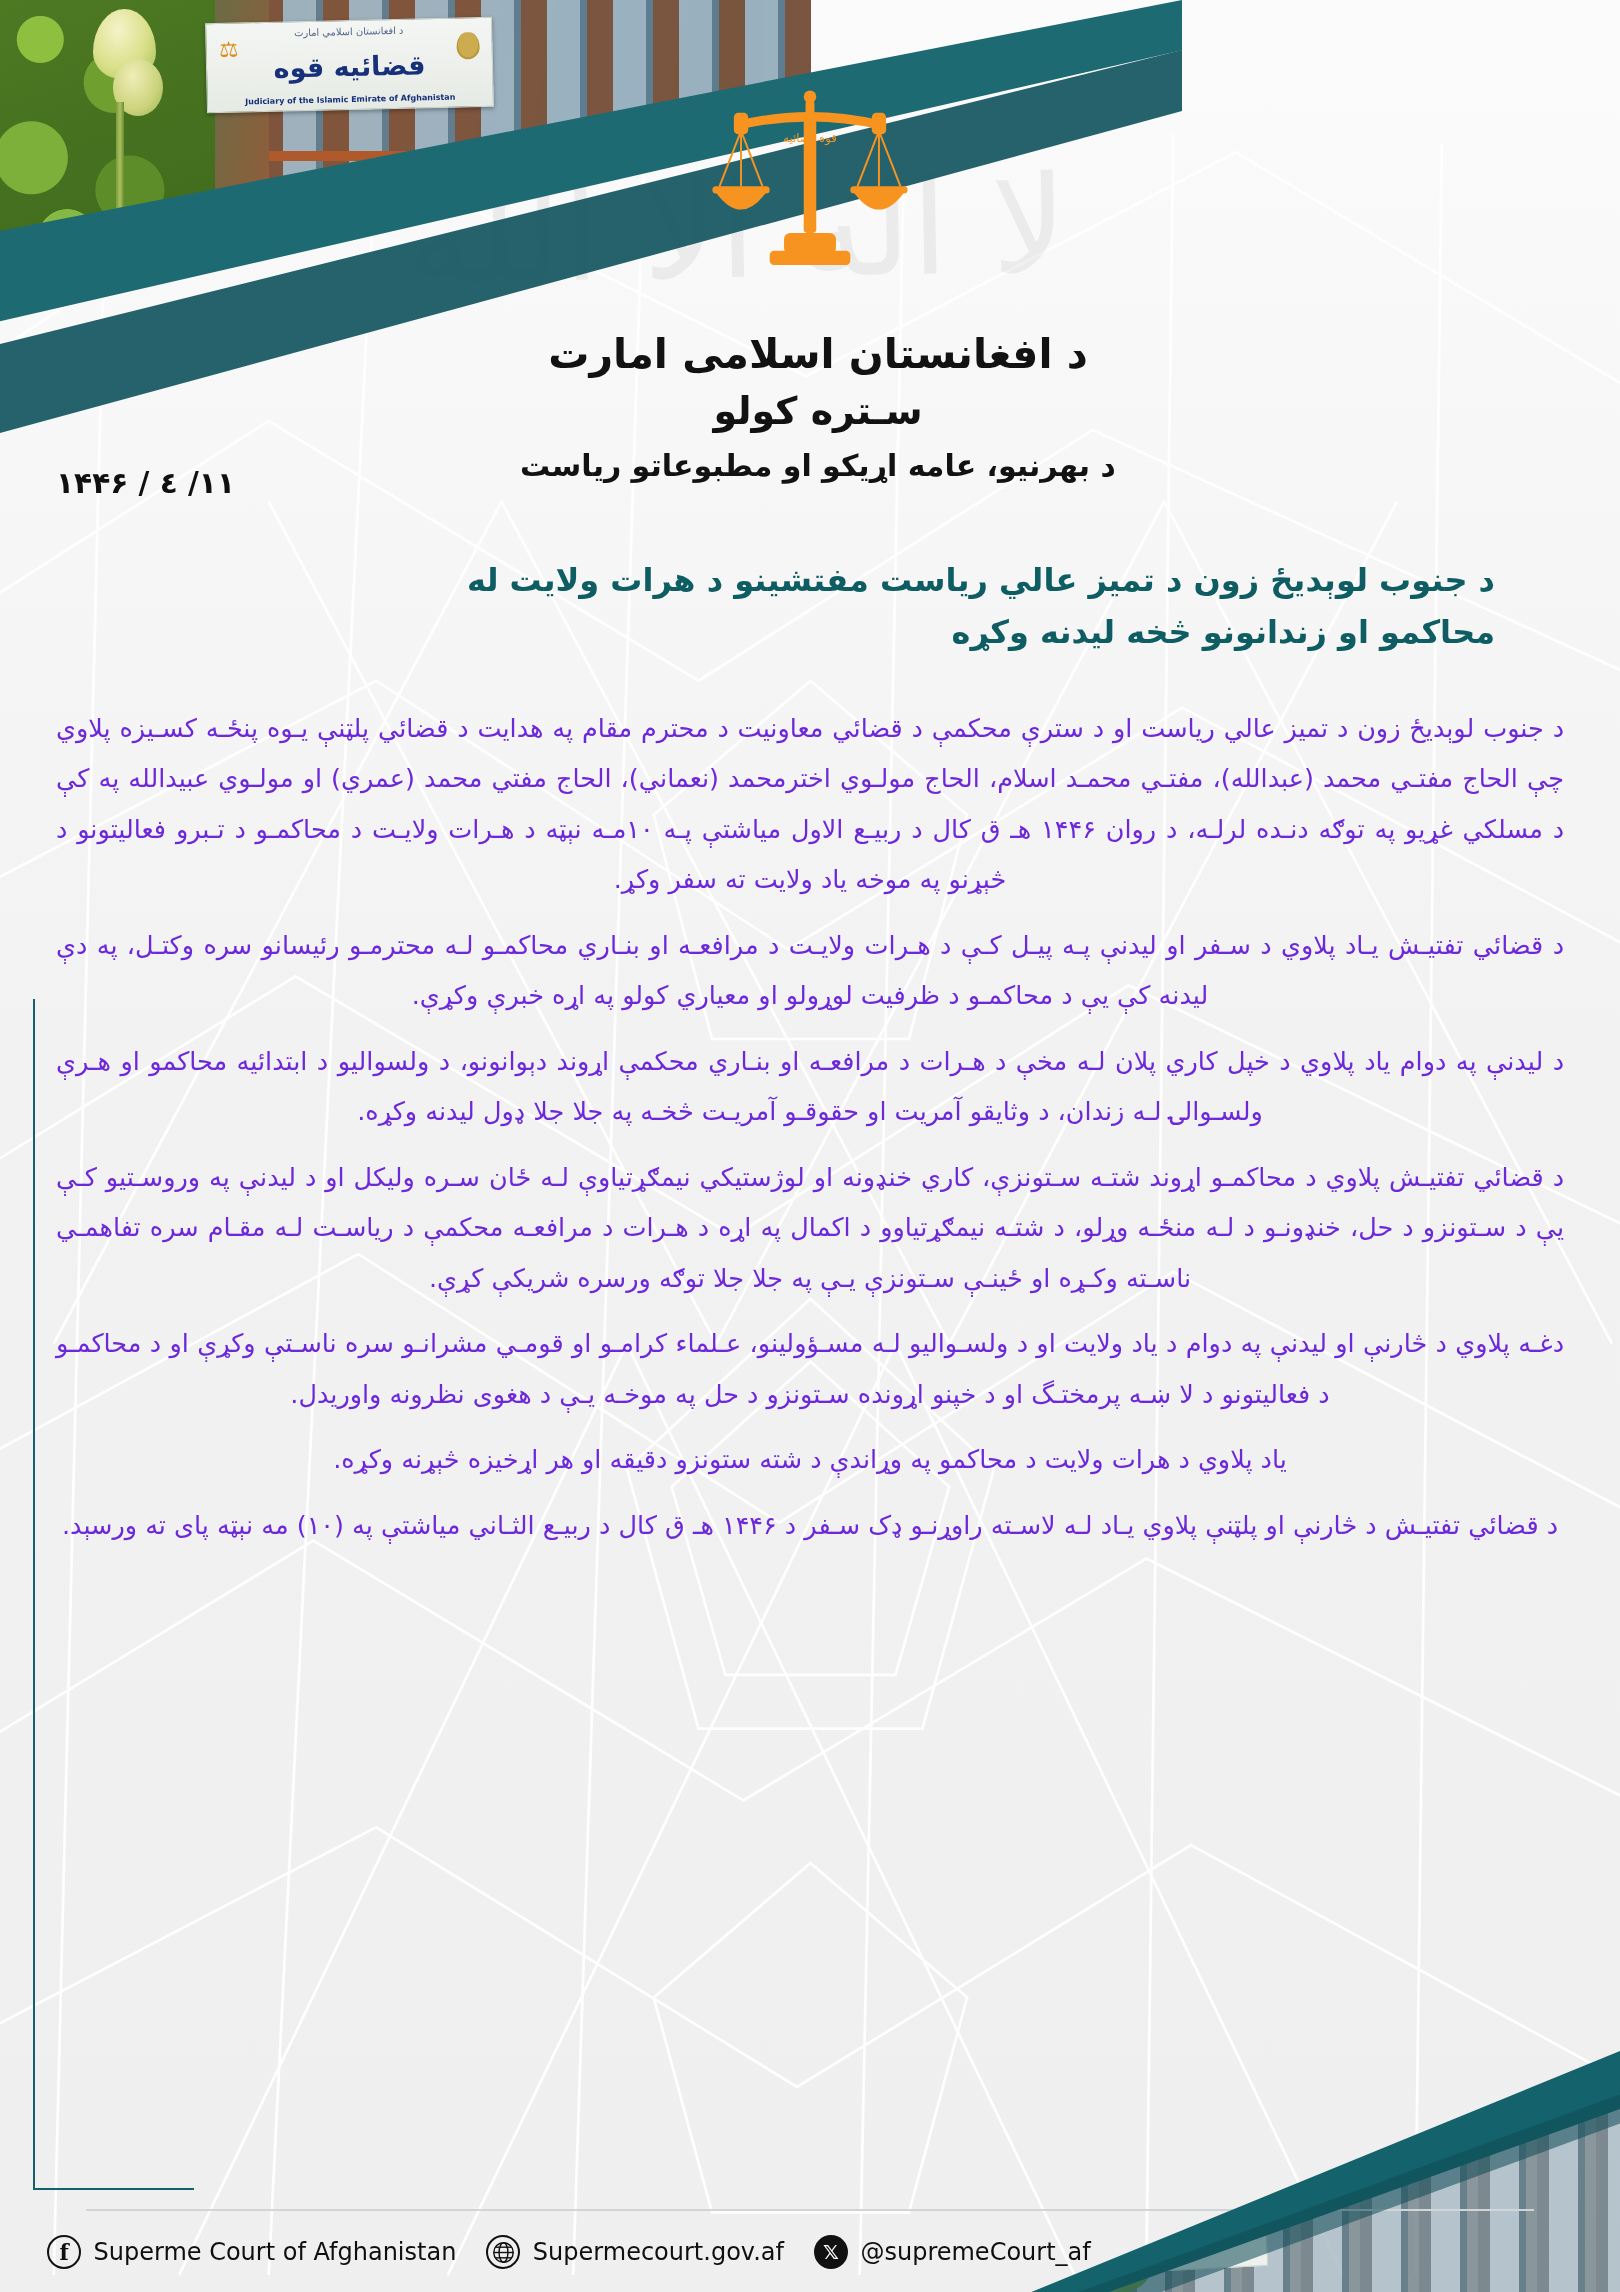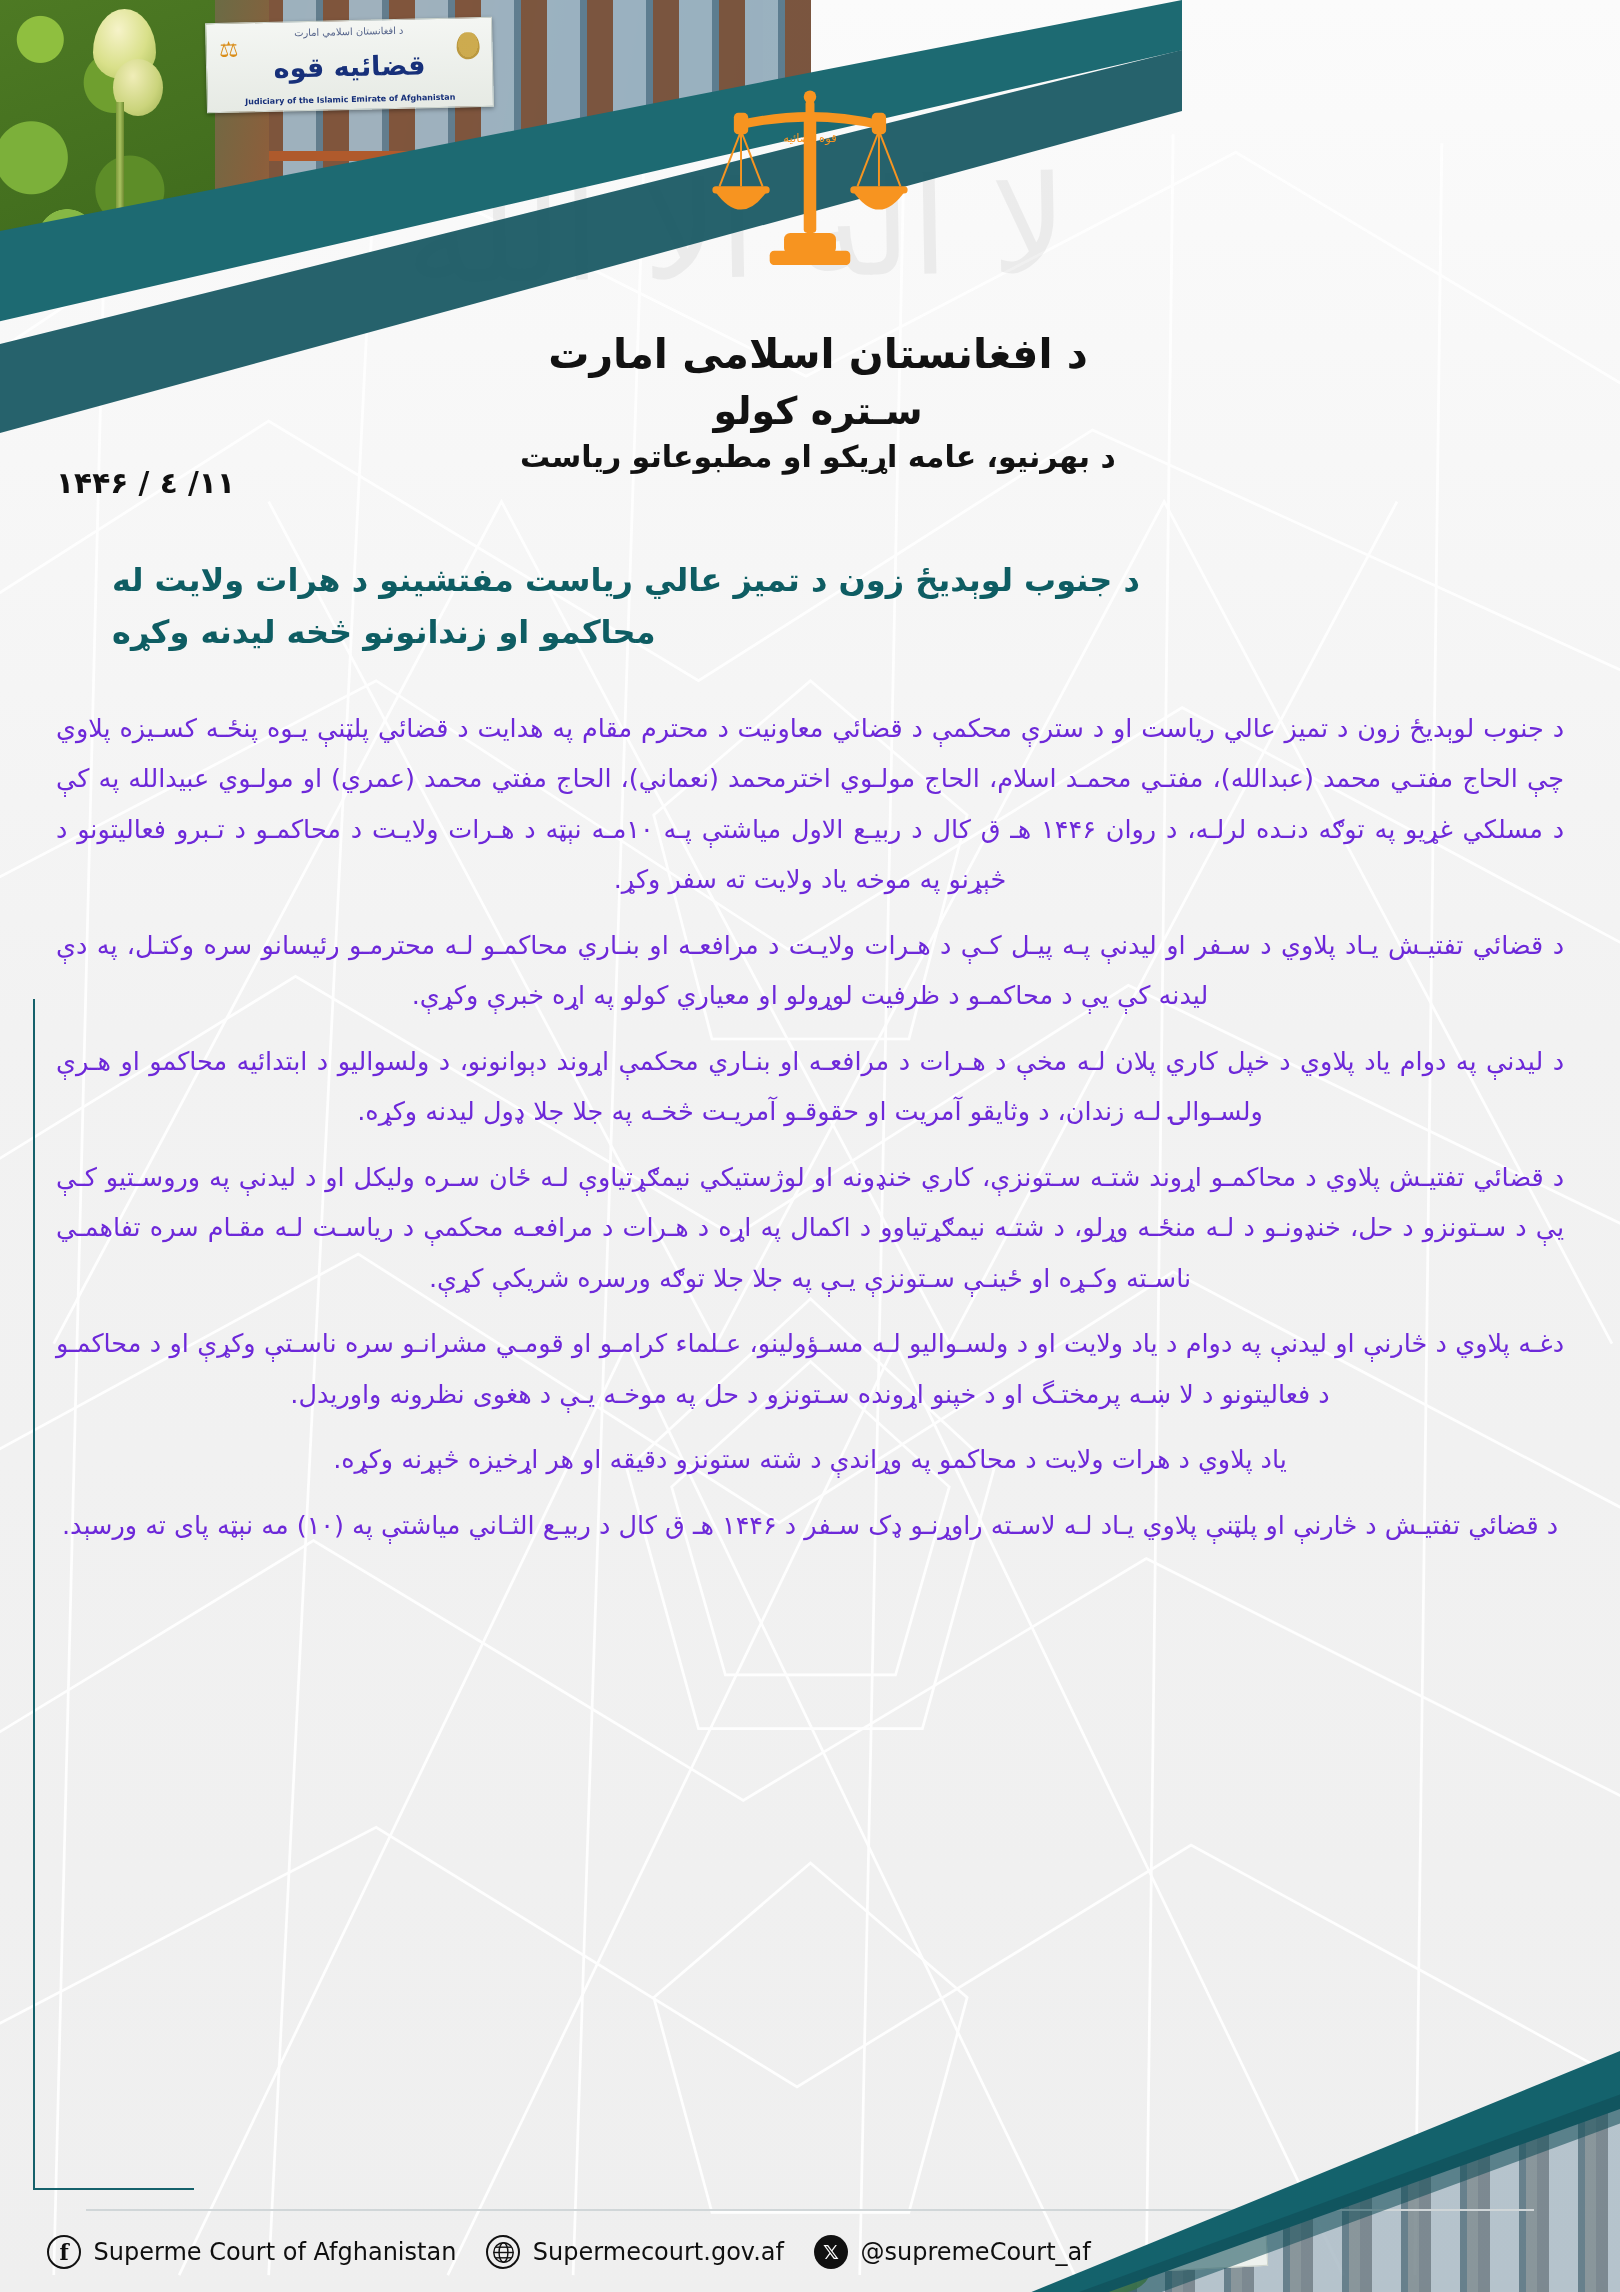--- a/index.html
+++ b/index.html
@@ -197,21 +197,21 @@
     font-family: "DejaVu Sans", sans-serif;
   }
   .h-court {
     margin-top: 12.5px;
     font-size: 38px;
     font-weight: 700;
     color: #121212;
     letter-spacing: 0.9px;
   }
   .h-dept {
-    margin-top: 6px;
+    margin-top: 15px;
     font-size: 30px;
     font-weight: 700;
     color: #121212;
   }
 
   .doc-date {
     position: absolute;
     left: 56px; top: 466px;
     z-index: 6;
     font-size: 29.6px;
@@ -220,21 +220,21 @@
     direction: ltr;
     letter-spacing: 0.9px;
   }
 
   
   .headline {
     position: absolute;
     left: 112px; right: 125px;
     top: 555px;
     z-index: 6;
-    text-align: left;
+    text-align: right;
     font-size: 32px;
     font-weight: 700;
     color: #0e5d63;
     line-height: 1.62;
   }
 
   
   .body-copy {
     position: absolute;
     left: 56px; right: 56px;

